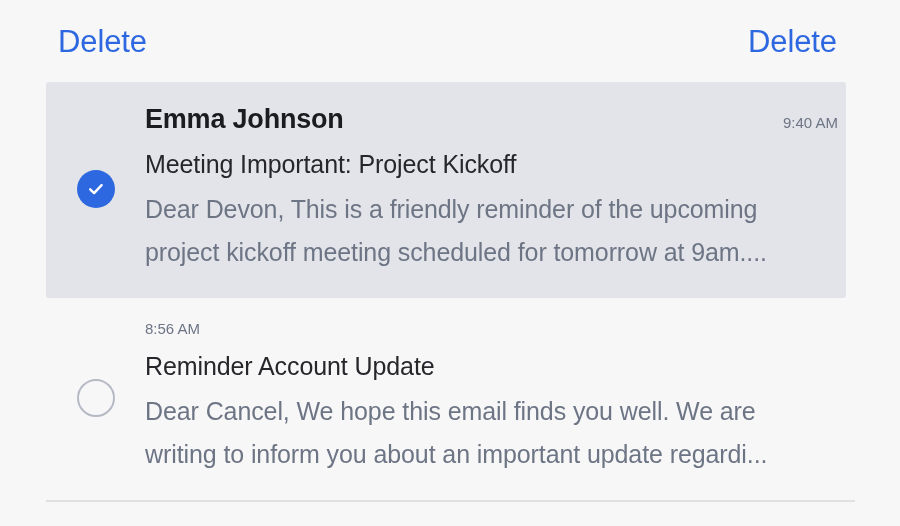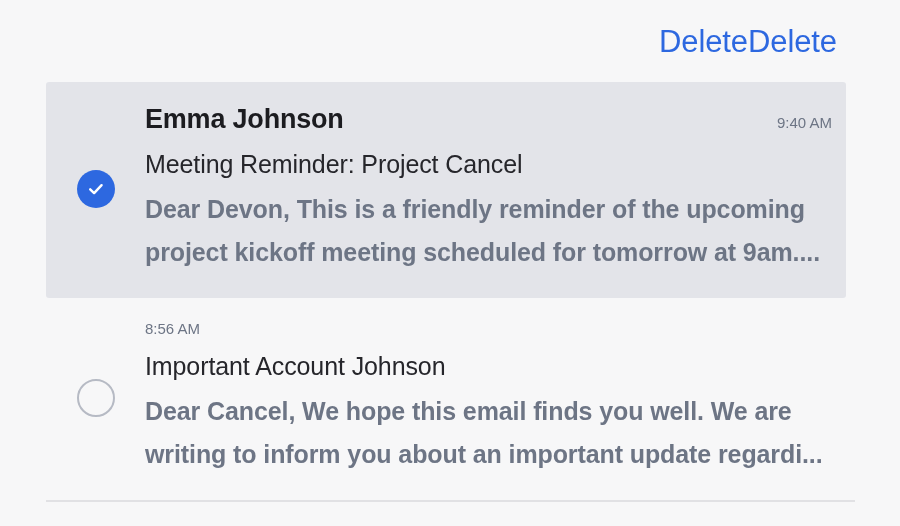--- a/index.html
+++ b/index.html
@@ -18,21 +18,21 @@
 
   
   .action-bar {
     position: absolute;
     left: 0;
     top: 0;
     width: 900px;
     height: 82px;
     display: flex;
     align-items: center;
-    justify-content: flex-end;
+    justify-content: space-between;
     box-sizing: border-box;
     padding: 0 63px 0 58px;
   }
   .action-btn {
     font-size: 31px;
     line-height: 1;
     color: #2d68e0;
     background: none;
     border: none;
     padding: 0;
@@ -91,21 +91,21 @@
     border: 2px solid #b6bac4;
   }
   .check-circle.on svg {
     display: block;
   }
 
   
   .msg-body {
     flex: 1 1 auto;
     min-width: 0;
-    padding-right: 14px;
+    padding-right: 8px;
   }
   .msg-top {
     display: flex;
     align-items: baseline;
     justify-content: space-between;
     gap: 16px;
   }
   .msg-sender {
     font-size: 27px;
     font-weight: bold;
@@ -133,21 +133,20 @@
     overflow: hidden;
     text-overflow: ellipsis;
   }
   .msg-preview {
     font-size: 25px;
     color: #6d7585;
     line-height: 1.72;
     margin-top: 9px;
     letter-spacing: -0.1px;
     max-width: 688px;
-    font-weight: bold;
   }
 
   
   .row-divider {
     height: 2px;
     background: #e1e1e4;
     margin: 0 45px 0 46px;
   }
 </style>
 </head>
@@ -166,35 +165,35 @@
         <svg width="20" height="20" viewBox="0 0 20 20" aria-hidden="true">
           <path d="M4.2 10.3 L8.1 14.1 L15.6 6.2" fill="none" stroke="#ffffff" stroke-width="2.4" stroke-linecap="round" stroke-linejoin="round"></path>
         </svg>
       </span>
     </div>
     <div class="msg-body">
       <div class="msg-top">
         <span class="msg-sender">Emma Johnson</span>
         <span class="msg-time">9:40 AM</span>
       </div>
-      <div class="msg-subject">Meeting Reminder: Project Cancel</div>
+      <div class="msg-subject">Meeting Important: Project Kickoff</div>
       <div class="msg-preview">Dear Devon, This is a friendly reminder of the upcoming project kickoff meeting scheduled for tomorrow at 9am....</div>
     </div>
   </div>
 
   <div class="message-row">
     <div class="select-col">
       <span class="check-circle off">
         
       </span>
     </div>
     <div class="msg-body">
       <div class="msg-top">
         <span class="msg-time">8:56 AM</span>
       </div>
-      <div class="msg-subject">Important Account Johnson</div>
+      <div class="msg-subject">Reminder Account Update</div>
       <div class="msg-preview">Dear Cancel, We hope this email finds you well. We are writing to inform you about an important update regardi...</div>
     </div>
   </div>
 
   <div class="row-divider"></div>
 
 </div>
 
 </body></html>

